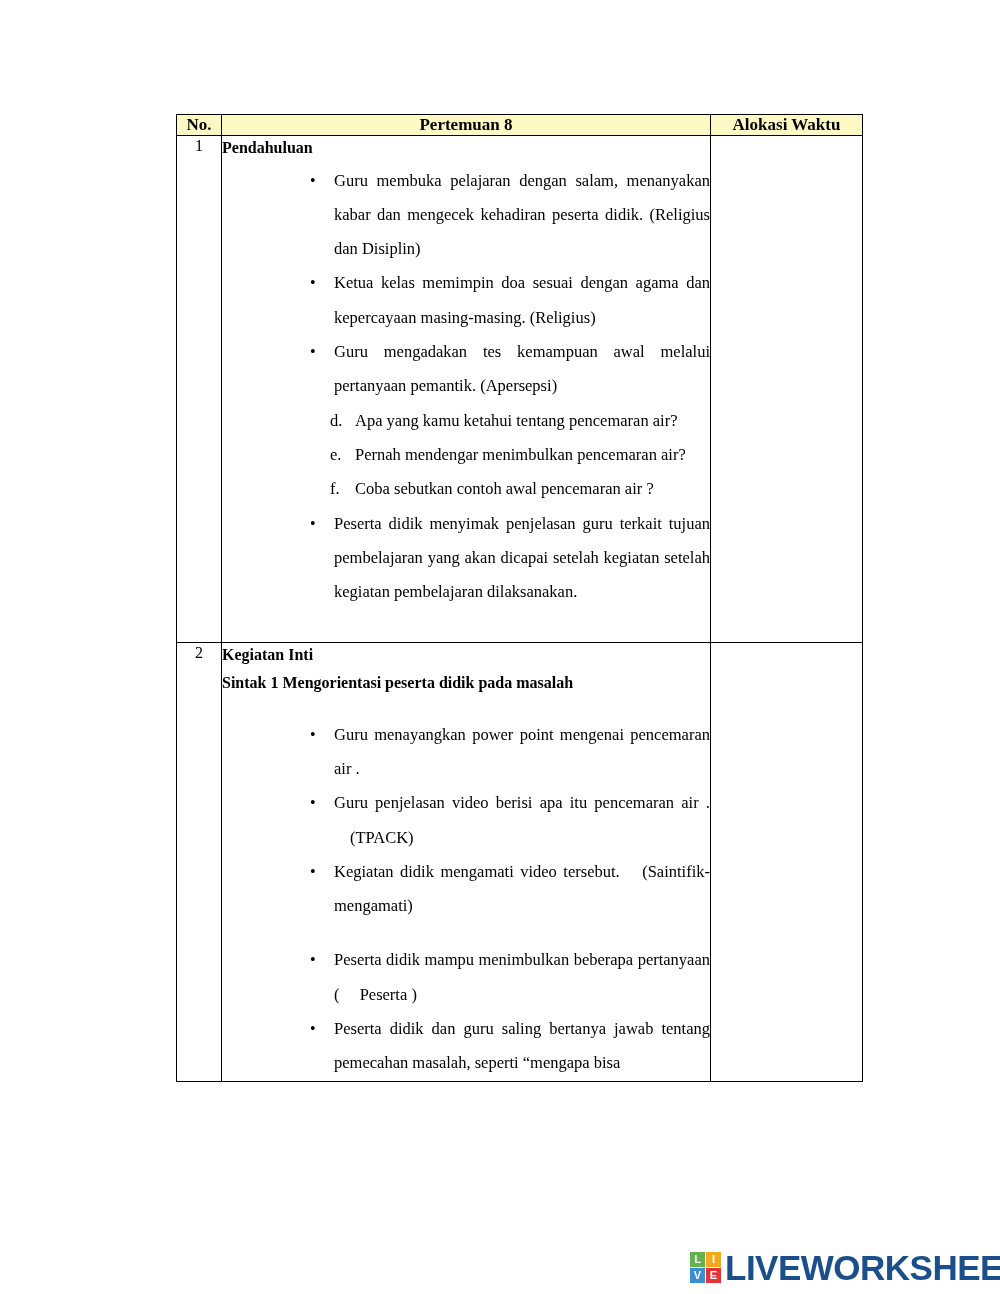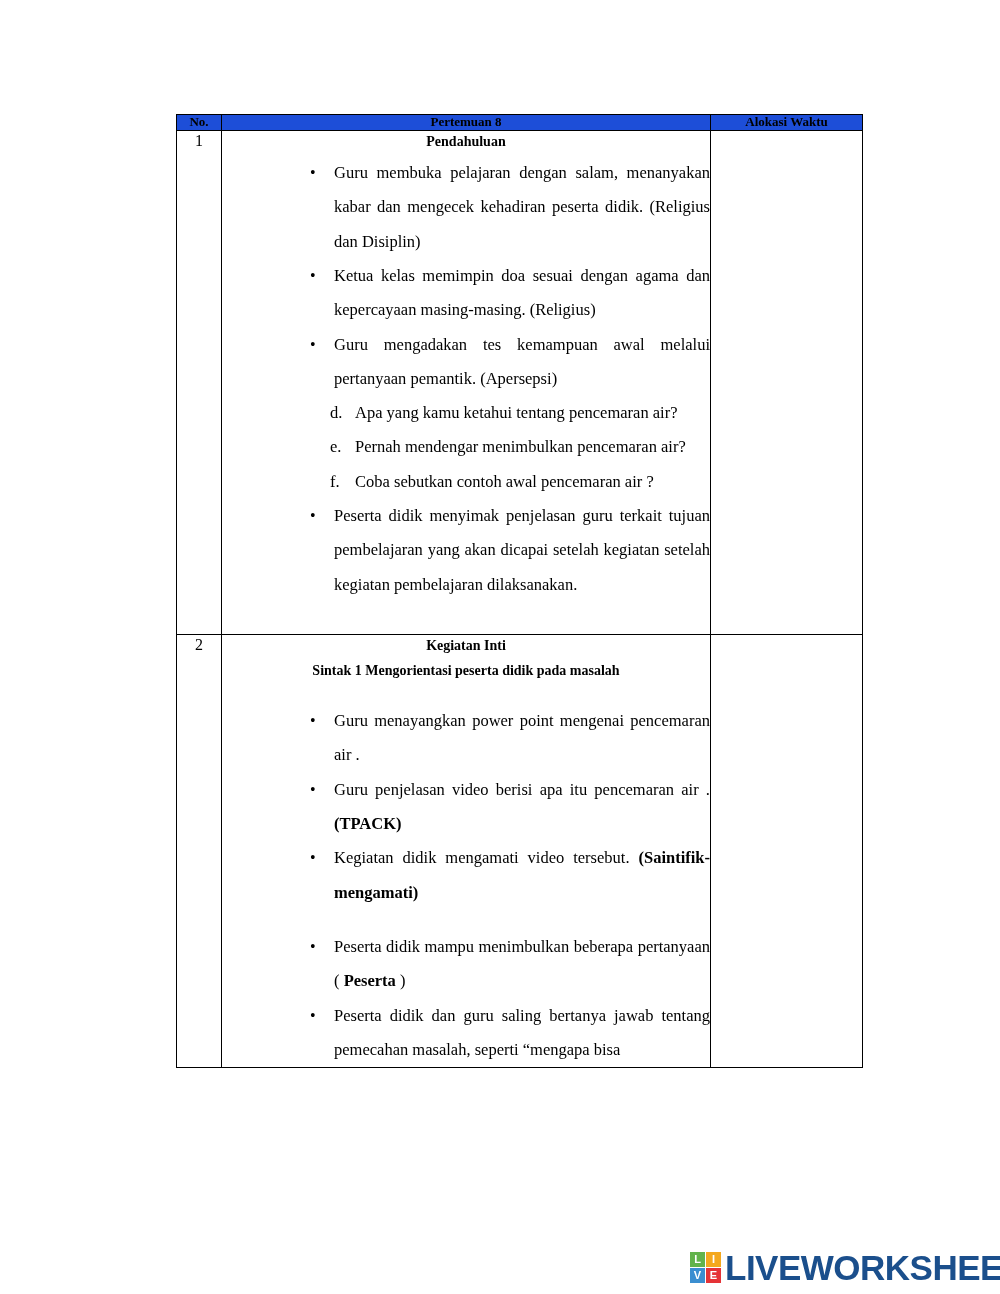--- a/index.html
+++ b/index.html
@@ -38,24 +38,24 @@
     vertical-align: top;
     padding: 0;
   }
 
   
   col.col-no     { width: 45px; }
   col.col-main   { width: 489px; }
   col.col-alloc  { width: 152px; }
 
   thead th {
-    background: #1d4ed8;
+    background: #fef9c3;
     text-align: center;
     font-weight: bold;
-    font-size: 13px;
+    font-size: 17px;
     padding: 6px 2px 7px 2px;
     line-height: 1.15;
   }
 
   td.cell-no {
     text-align: center;
     font-size: 16px;
     padding-top: 8px;
     line-height: 1.2;
   }
@@ -66,24 +66,23 @@
     line-height: 1.0;
   }
 
   td.cell-alloc {
     padding: 7px 8px;
     font-size: 16.5px;
   }
 
   .section-heading {
     font-weight: bold;
-    font-size: 14px;
+    font-size: 16px;
     margin: 0 0 4px 0;
     line-height: 1.5;
-    text-align: center;
   }
   .section-heading.tight {
     margin-bottom: 23px;
   }
 
   ul.bullets {
     list-style: none;
     margin: 0;
     padding: 0;
   }
@@ -131,21 +130,21 @@
     text-align: justify;
   }
 
   .spacer-line {
     height: 32px;
   }
   .spacer-line-sm {
     height: 20px;
   }
 
-  b, strong { font-weight: bold; }
+  b, strong { font-weight: normal; margin-left: 16px; }
 
   
   .lw-logo {
     position: absolute;
     left: 690px;
     top: 1246px;
     display: flex;
     align-items: center;
     height: 42px;
   }

